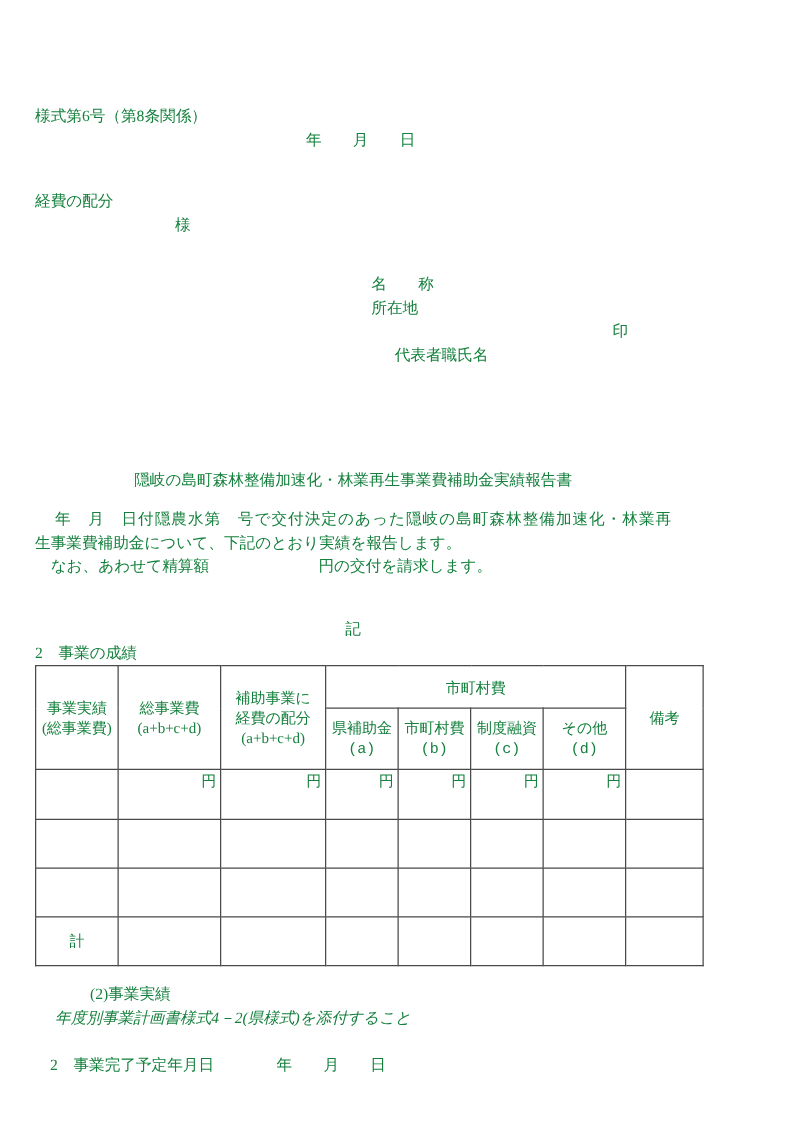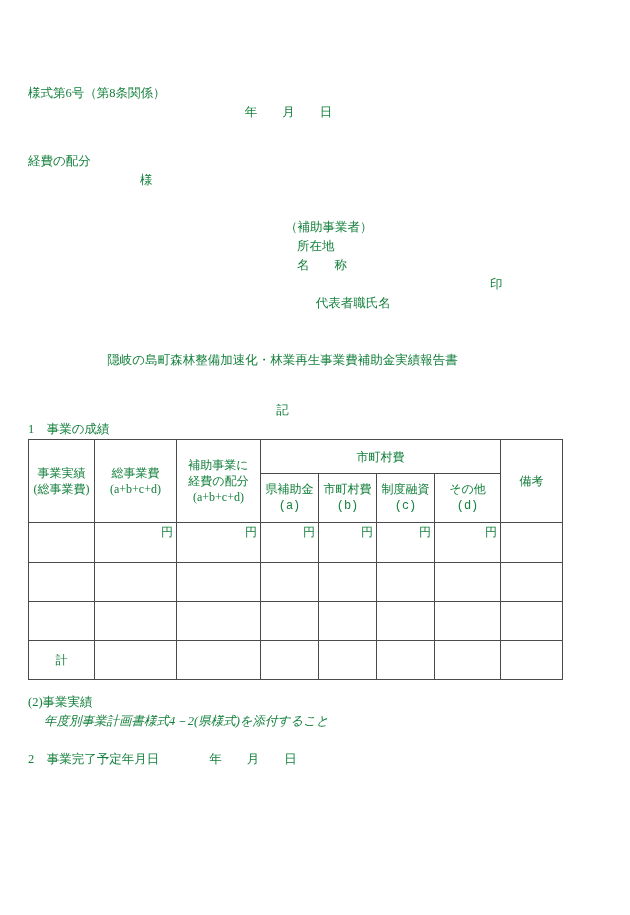--- a/index.html
+++ b/index.html
@@ -16,26 +16,26 @@
     color: #15803d;
   }
   .line { white-space: pre; }
   .date-top { text-align: center; margin-right: -12px; }
   .honorific { margin-left: 112px; }
   .applicant { margin-top: 28px; margin-left: 257px; }
   .app-line { padding-left: 12px; white-space: pre; }
   .app-line.first { padding-left: 0; }
   .rep { position: relative; }
   .seal { position: absolute; left: 205px; top: 0; }
-  .doc-title { text-align: center; }
+  .doc-title { margin-top: 43px; text-align: center; }
   .body-par { margin-top: 12px; }
   .body-l1 { text-indent: 16px; text-align: justify; text-align-last: justify; white-space: normal; }
   .record-mark { margin-top: 31px; text-align: center; }
-  .sec2 { margin-top: 19px; }
-  .sub2 { margin-top: 13px; }
+  .sec2 { margin-top: 19px; margin-left: 12px; }
+  .sub2 { margin-top: 13px; margin-left: 44px; }
   .note-line { padding-left: 16px; font-style: italic; }
 
   table.summary {
     border-collapse: collapse;
     table-layout: fixed;
     width: 534px;
     margin-top: 0;
   }
   table.summary td {
     border: 1px solid #4a4a4a;
@@ -58,35 +58,39 @@
 <div class="page">
 
   <div class="line">様式第6号（第8条関係）</div>
 
   <div class="line date-top">年　　月　　日</div>
 
   <div class="line" style="margin-top:30px">経費の配分</div>
   <div class="line honorific">様</div>
 
   <div class="applicant">
-    <div class="app-line first">（補助事業者）</div>
+    <div class="app-line">名　　称</div>
     <div class="app-line">所在地</div>
-    <div class="app-line">名　　称</div>
     <div class="app-line rep">
       <span>代表者職氏名</span>
       <span class="seal">印</span>
     </div>
   </div>
 
   <div class="line doc-title">隠岐の島町森林整備加速化・林業再生事業費補助金実績報告書</div>
 
+  <div class="body-par">
+    <div class="body-l1">年　月　日付隠農水第　号で交付決定のあった隠岐の島町森林整備加速化・林業再</div>
+    <div class="line">生事業費補助金について、下記のとおり実績を報告します。</div>
+    <div class="line">　なお、あわせて精算額　　　　　　　円の交付を請求します。</div>
+  </div>
 
   <div class="line record-mark">記</div>
 
-  <div class="line">1　事業の成績</div>
+  <div class="line">2　事業の成績</div>
 
   <table class="summary">
     <colgroup>
       <col style="width:66px">
         <col style="width:82px">
         <col style="width:84px">
       <col style="width:58px">
         <col style="width:58px">
         <col style="width:58px">
       <col style="width:66px">

